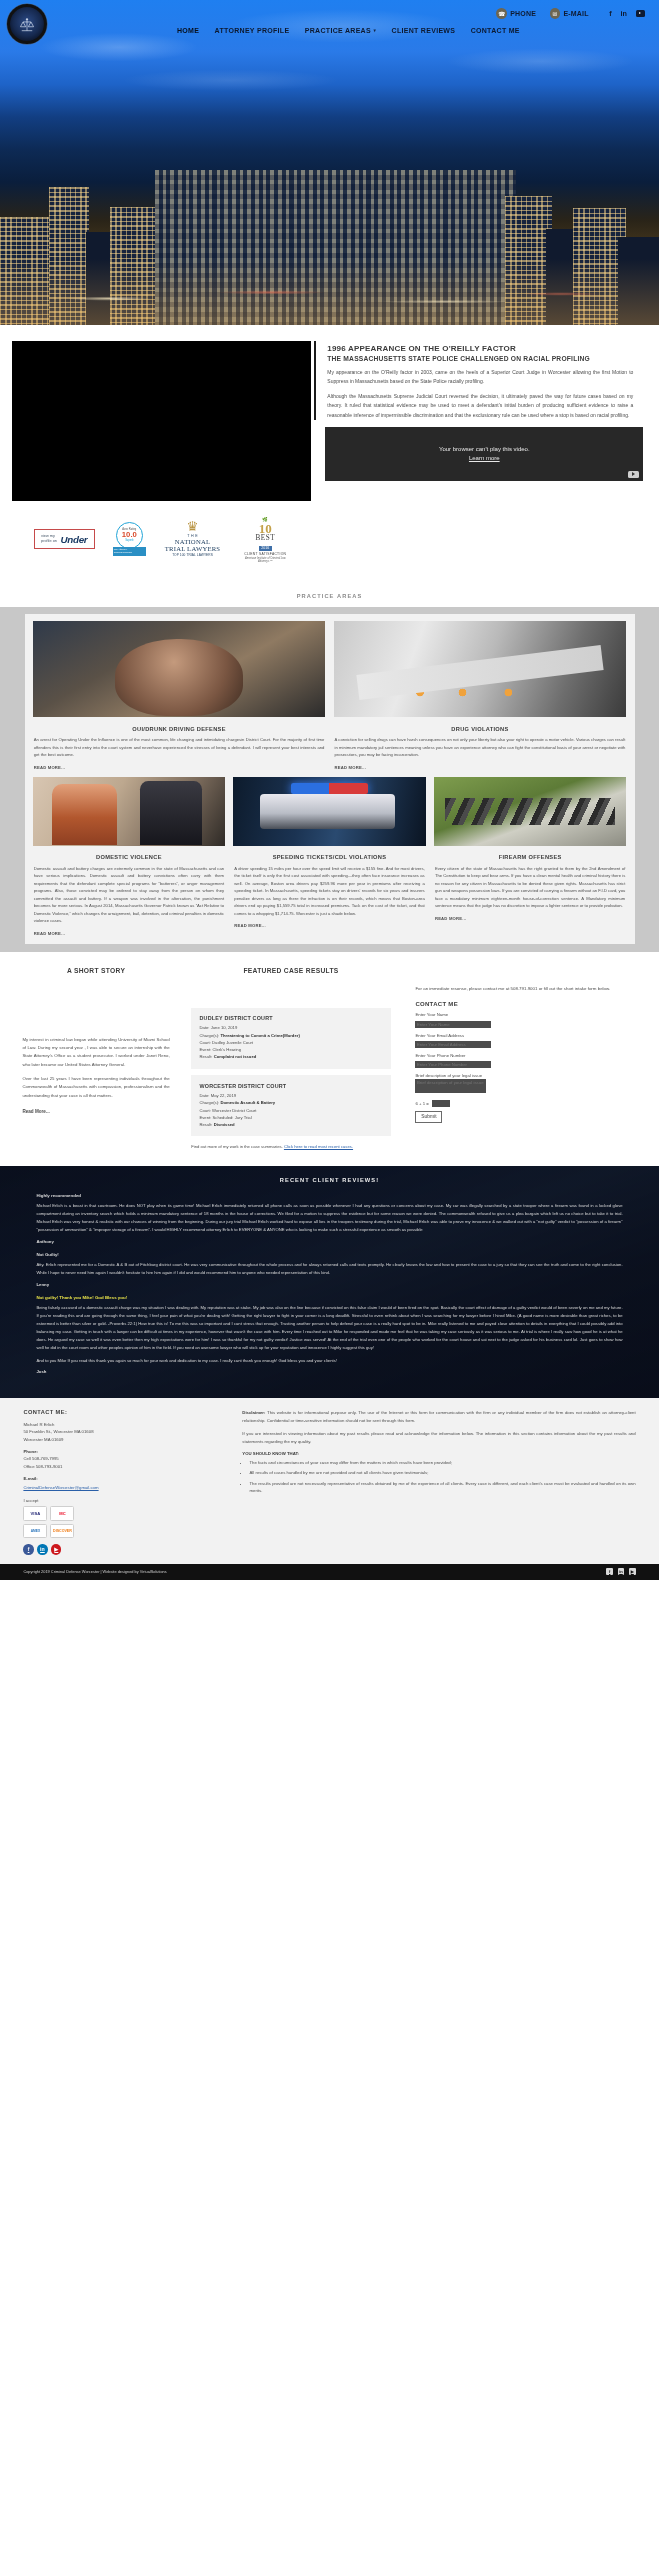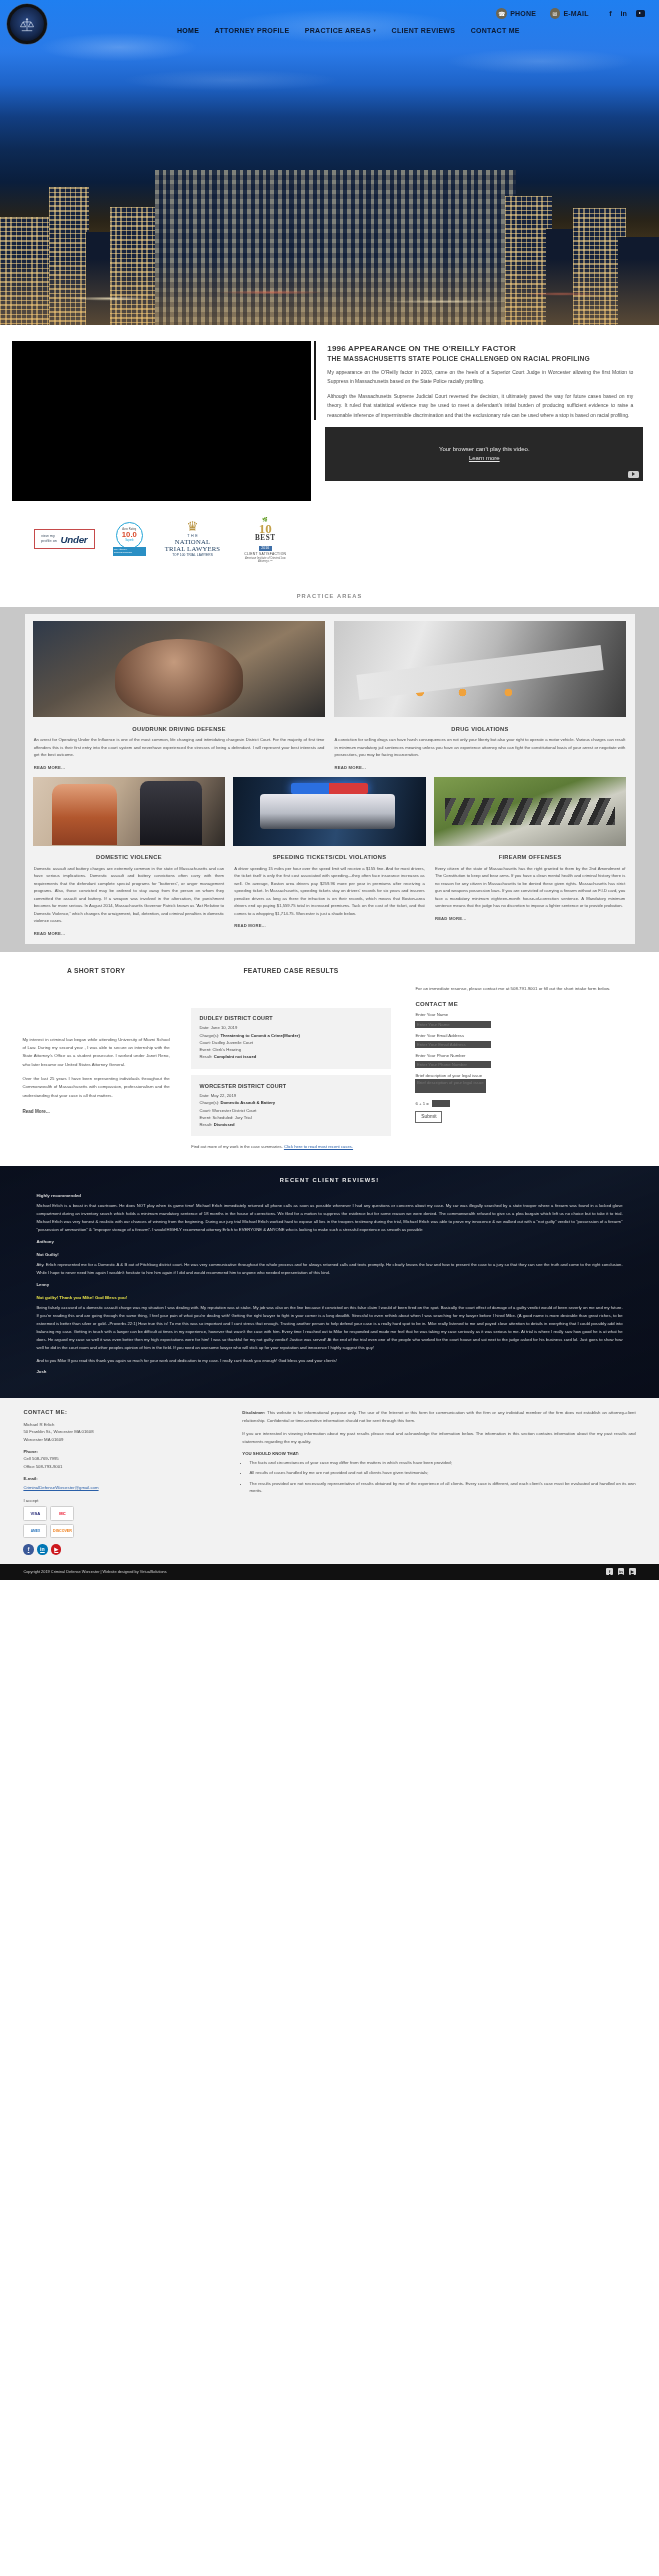--- a/index.html
+++ b/index.html
@@ -118,21 +118,21 @@
   .rate-circle .sup { font-size:2.6px; color:#21a5d8; }
   .rate-ribbon { background:#2a8fc4; color:#fff; font-size:2.4px; padding:1.5px 1px; margin-top:-2.1px; line-height:1.35;}
   .badge-ntl { text-align:center; color:#1a3a5c; width:57px; }
   .badge-ntl .fig { font-size:13.4px; color:#b99442; line-height:.9; }
   .badge-ntl .n1 { font-size:3.6px; letter-spacing:0.3px; }
   .badge-ntl .n2 { font-size:6.7px; font-family:"Liberation Serif",serif; letter-spacing:0.2px; }
   .badge-ntl .n3 { font-size:6.7px; font-family:"Liberation Serif",serif; letter-spacing:0.2px; }
   .badge-ntl .n4 { font-size:3.2px; letter-spacing:0.1px; margin-top:1px; }
   .badge-ten { text-align:center; width:52px; }
   .ten-num { font-size:13px; font-weight:bold; color:#c4a14a; line-height:.92; font-family:"Liberation Serif",serif;}
-  .ten-best { font-size:7.2px; font-weight:bold; color:#3d3d3d; letter-spacing:0.5px; line-height:1; font-family:"Liberation Serif",serif;}
+  .ten-best { font-size:7.2px; font-weight:normal; color:#3d3d3d; letter-spacing:0.5px; line-height:1; font-family:"Liberation Serif",serif;}
   .ten-yr { font-size:3.6px; background:#3e6fa8; color:#fff; display:inline-block; padding:0.5px 2.6px; margin:1px 0; }
   .ten-cs { font-size:3.3px; color:#444; letter-spacing:0.3px; }
   .ten-sub { font-size:2.7px; color:#666; font-style:italic; line-height:1.4; margin-top:1px;}
   .wreath { color:#c4a14a; font-size:4.6px; }
 
   .vright { width:340px; padding-right:5.2px; }
   .art-inner { background:#fff; padding: 3.1px 15.5px 0 11.3px; border-left:2.6px solid #1a1a1a; }
   .art-h1 { font-size:8px; color:#3b3b3b; letter-spacing:0.2px; margin-bottom:2.6px; }
   .art-h2 { font-size:6.7px; color:#3b3b3b; letter-spacing:0.2px; margin-bottom:5.7px; }
   .art-p { font-size:5px; line-height:1.85; color:#4d4d4d; text-align:justify; margin-bottom:5.7px; }

